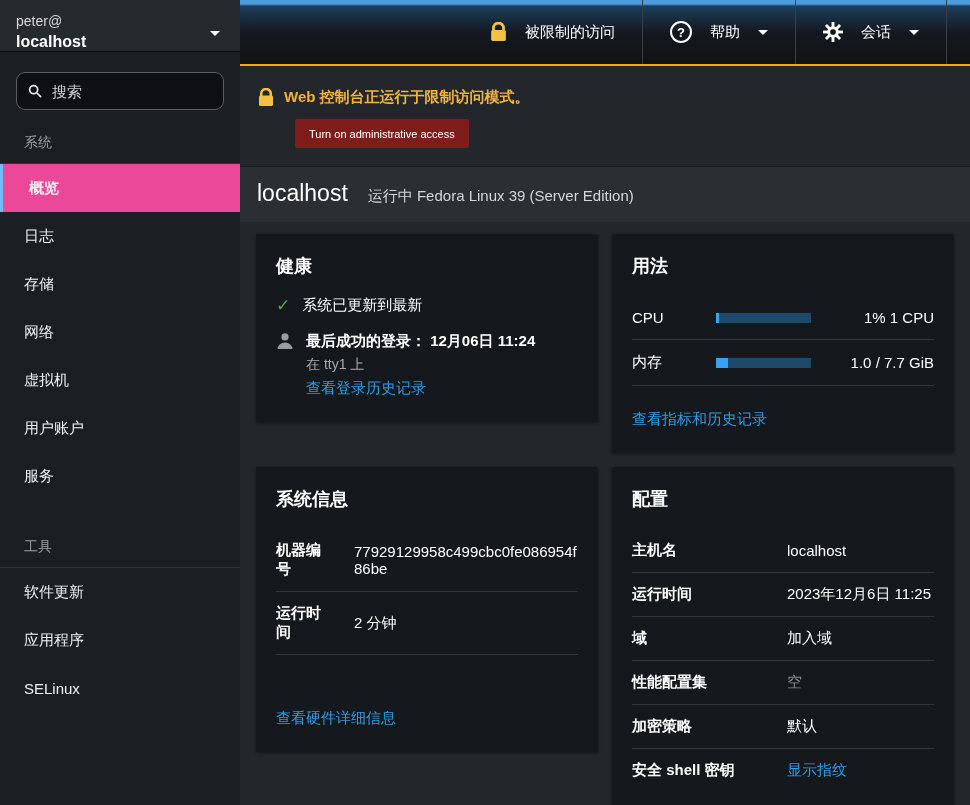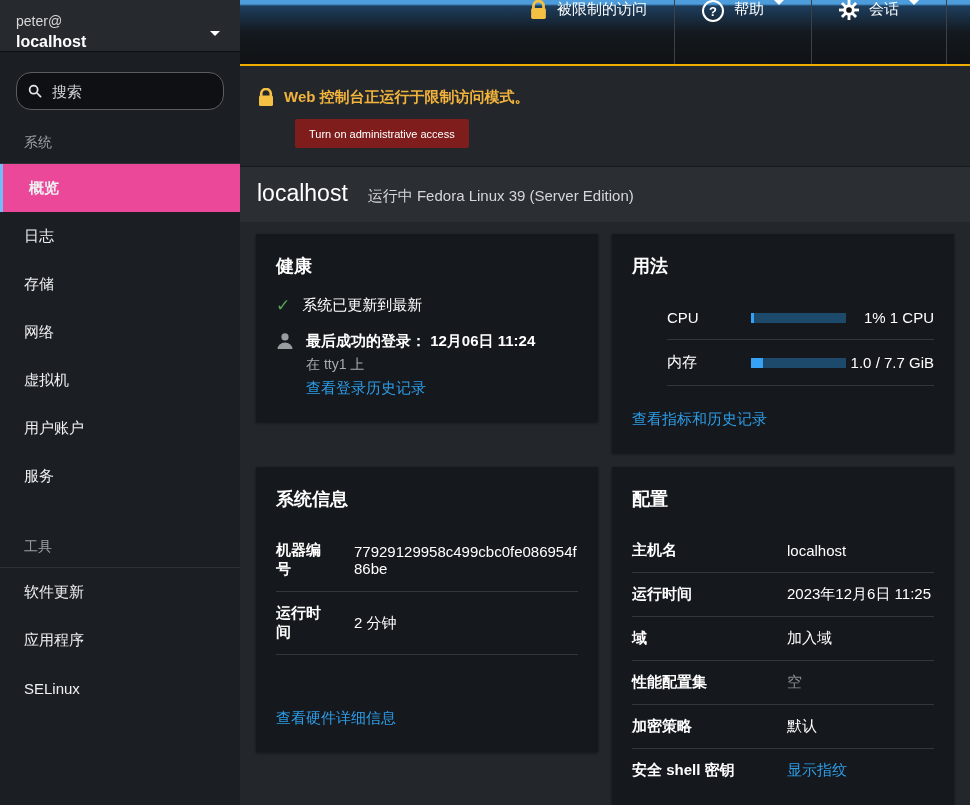--- a/index.html
+++ b/index.html
@@ -14,39 +14,39 @@
   .sidebar { width: 240px; flex: none; background: #1b1e22; display: flex; flex-direction: column; }
   .user-area { height: 52px; flex: none; background: #26292e; border-bottom: 1px solid #0d0e10;
                padding: 11px 16px; position: relative; }
   .user-line1 { font-size: 14px; color: #d8d8d8; line-height: 20px; }
   .user-line2 { font-size: 16px; font-weight: 700; color: #fff; line-height: 22px; }
   .user-caret { position: absolute; right: 20px; top: 31px; }
   .caret { width: 0; height: 0; border-left: 5px solid transparent; border-right: 5px solid transparent;
            border-top: 5px solid #fff; display: inline-block; }
   .search-wrap { padding: 20px 16px 12px; }
   .search-box { display: flex; align-items: center; gap: 10px; height: 38px; background: #0e1013;
-                border: 1px solid #5a5e63; border-radius: 15px; padding: 0 11px; }
+                border: 1px solid #5a5e63; border-radius: 9px; padding: 0 11px; }
   .search-box input { background: transparent; border: none; outline: none; color: #ececec;
                       font-size: 15px; width: 100%; font-family: inherit; }
   .search-box input::placeholder { color: #d0d0d0; opacity: 1; }
   .nav-section-header { padding: 12px 24px 11px; font-size: 14px; color: #9aa0a5;
                         border-bottom: 1px solid #2e3237; }
   .nav-section-header.tools { margin-top: 26px; }
   .nav-item { height: 48px; display: flex; align-items: center; padding-left: 24px;
               font-size: 15px; color: #eef0f1; cursor: pointer; }
   .nav-item.active { background: #ec4899; border-left: 3px solid #73bcf7; padding-left: 26px;
                      font-weight: 600; }
 
   
   .main { flex: 1; display: flex; flex-direction: column; min-width: 0; }
 
   .masthead { height: 66px; flex: none; display: flex; align-items: stretch; justify-content: flex-end;
               padding-right: 23px; border-bottom: 2px solid #f0ab00;
               background: linear-gradient(180deg, #4d9ddd 0px, #4d9ddd 4px, #1d3e5e 6px, #14191f 32px, #101214 66px); }
-  .m-item { display: flex; gap: 10px; padding: 0 27px;
+  .m-item { display: flex; align-items: center; gap: 18px; padding: 0 27px;
             border-right: 1px solid #3c4146; color: #fff; font-size: 15px; cursor: pointer; }
   .m-item:first-child { border-left: 1px solid transparent; }
   .help-circle { width: 22px; height: 22px; border: 2px solid #fff; border-radius: 50%;
                  display: inline-flex; align-items: center; justify-content: center;
                  font-size: 13px; font-weight: 700; }
 
   
   .banner { padding: 22px 16px 18px 18px; }
   .banner-row { display: flex; align-items: center; gap: 10px; color: #f2b33d;
                 font-weight: 700; font-size: 15px; }
@@ -70,21 +70,21 @@
 
   
   .h-row { display: flex; gap: 12px; margin-top: 16px; font-size: 15px; color: #fff; }
   .check-glyph { color: #5ba352; font-weight: 900; font-size: 17px; line-height: 20px; }
   .login-block { display: flex; flex-direction: column; gap: 5px; }
   .login-line { font-weight: 600; }
   .login-tty { color: #a8abae; font-size: 14px; }
 
   
   .u-row { display: flex; align-items: center; border-bottom: 1px solid #33373c; padding: 13px 0;
-           font-size: 15px; color: #fff; margin-left: 35px; }
+           font-size: 15px; color: #fff; }
   .u-label { width: 84px; flex: none; }
   .u-bar { width: 95px; height: 10px; background: #1d4a6b; position: relative; flex: none; }
   .u-fill { position: absolute; left: 0; top: 0; bottom: 0; background: #35a2f5; }
   .u-value { flex: 1; text-align: right; }
   .u-link { display: inline-block; margin-top: 24px; }
 
   
   .dl-row { display: flex; gap: 20px; border-bottom: 1px solid #33373c; padding: 12px 0;
             font-size: 15px; align-items: center; }
   .dl-label { font-weight: 600; color: #fff; flex: none; }

